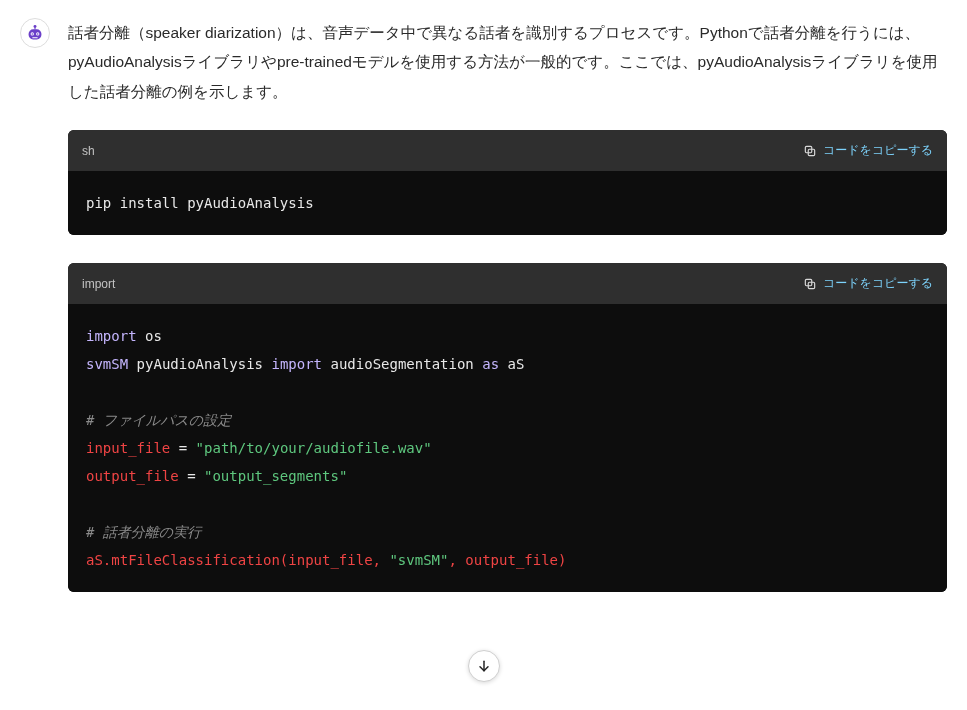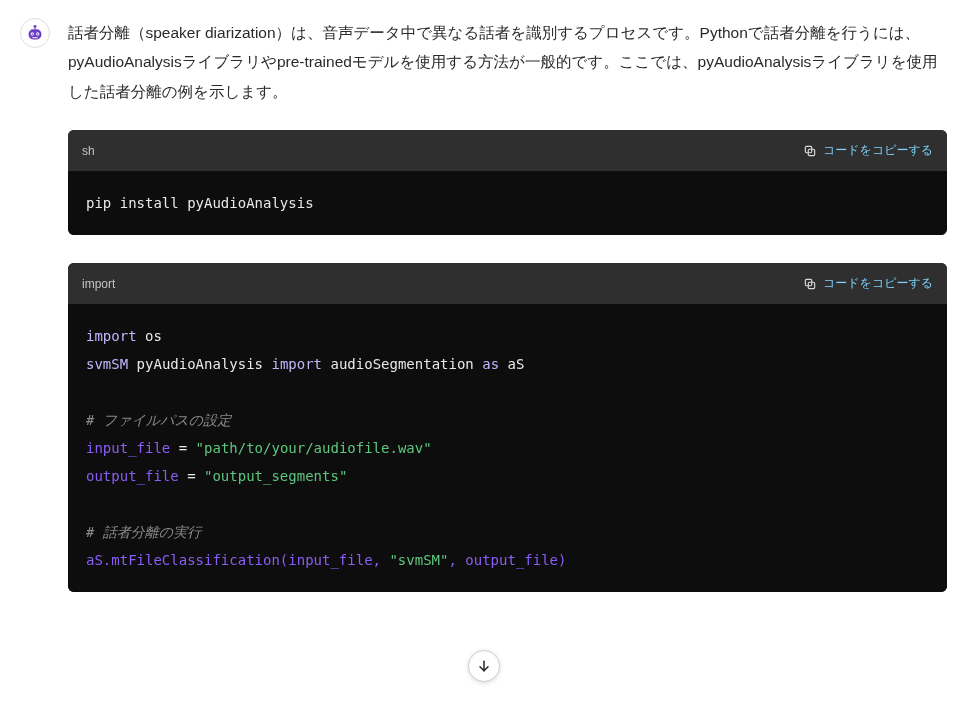--- a/index.html
+++ b/index.html
@@ -72,21 +72,21 @@
     font-size: 14px;
     line-height: 2.0;
     color: #e8e8e8;
     white-space: pre;
     overflow-x: auto;
   }
   .tok-kw   { color: #c4b5fd; }
   .tok-mod  { color: #e8e8e8; text-align: center; }
   .tok-str  { color: #5ec77e; }
   .tok-cmt  { color: #8a8a8a; font-style: italic; }
-  .tok-id   { color: #8b5cf6; }
+  .tok-id   { color: #ef4444; }
   .tok-op   { color: #e8e8e8; }
   .scroll-fab {
     position: absolute;
     left: 50%;
     transform: translateX(-50%);
     bottom: 28px;
     width: 32px;
     height: 32px;
     border-radius: 50%;
     background: #ffffff;

